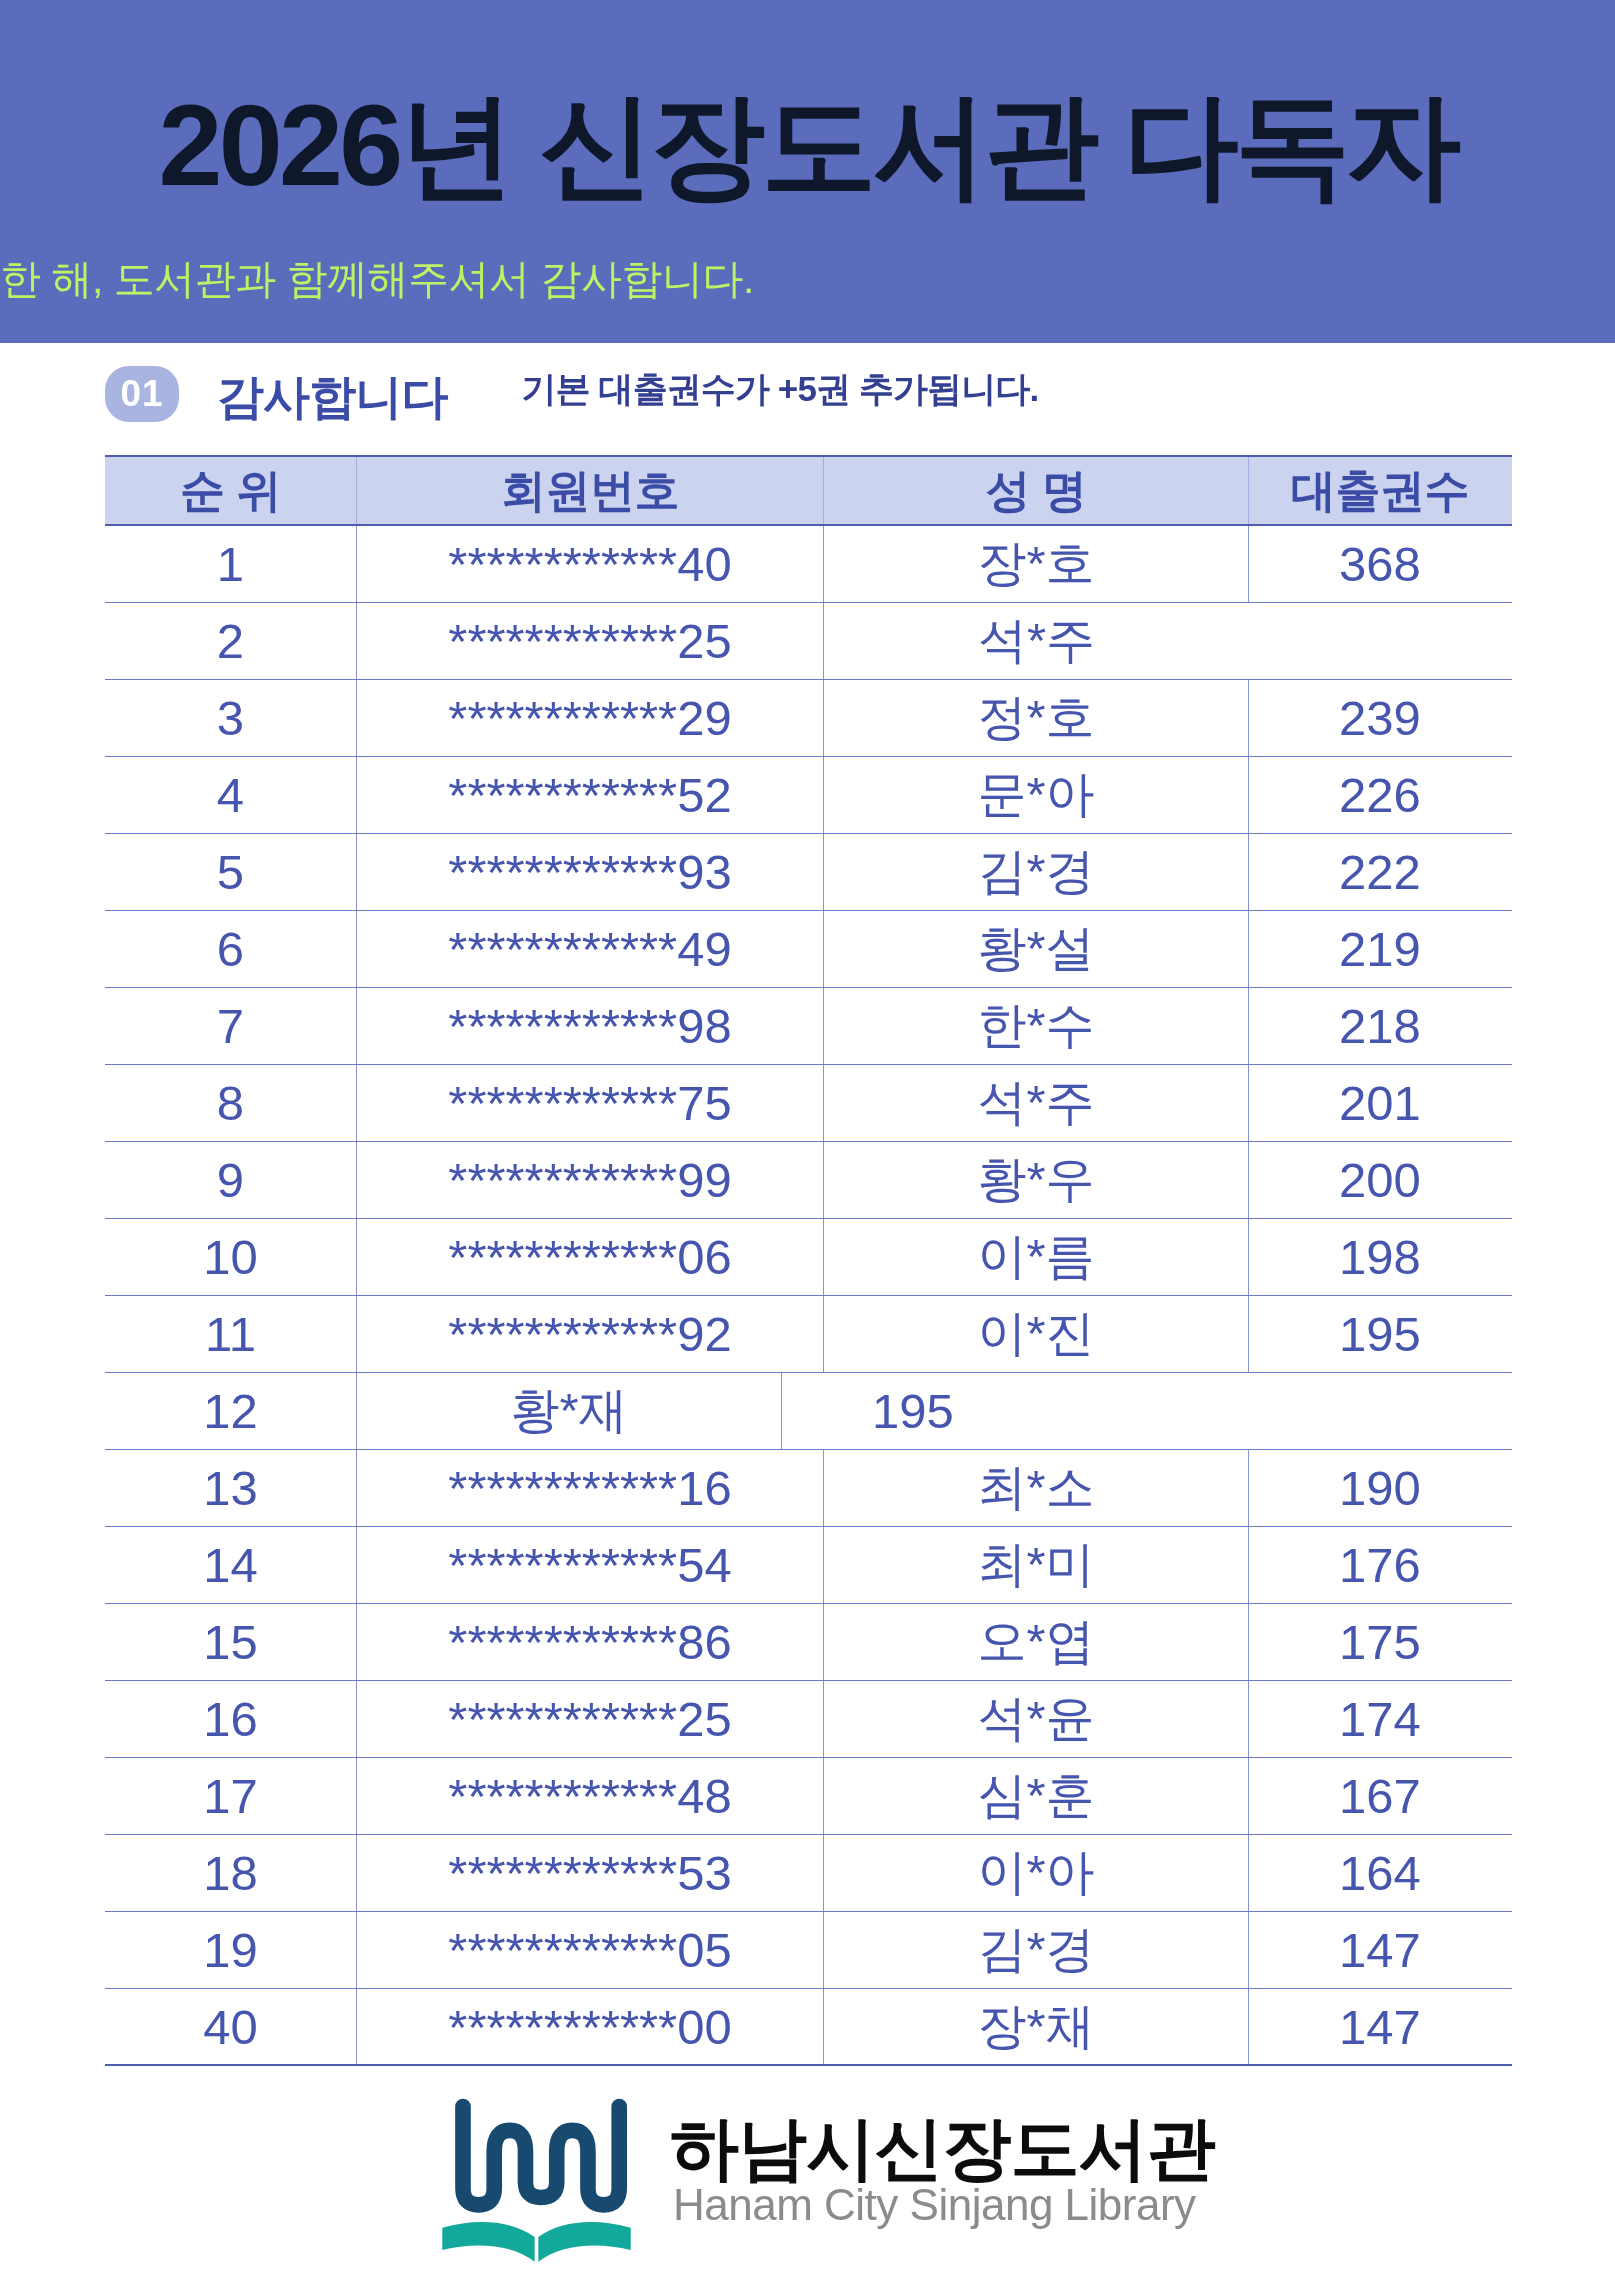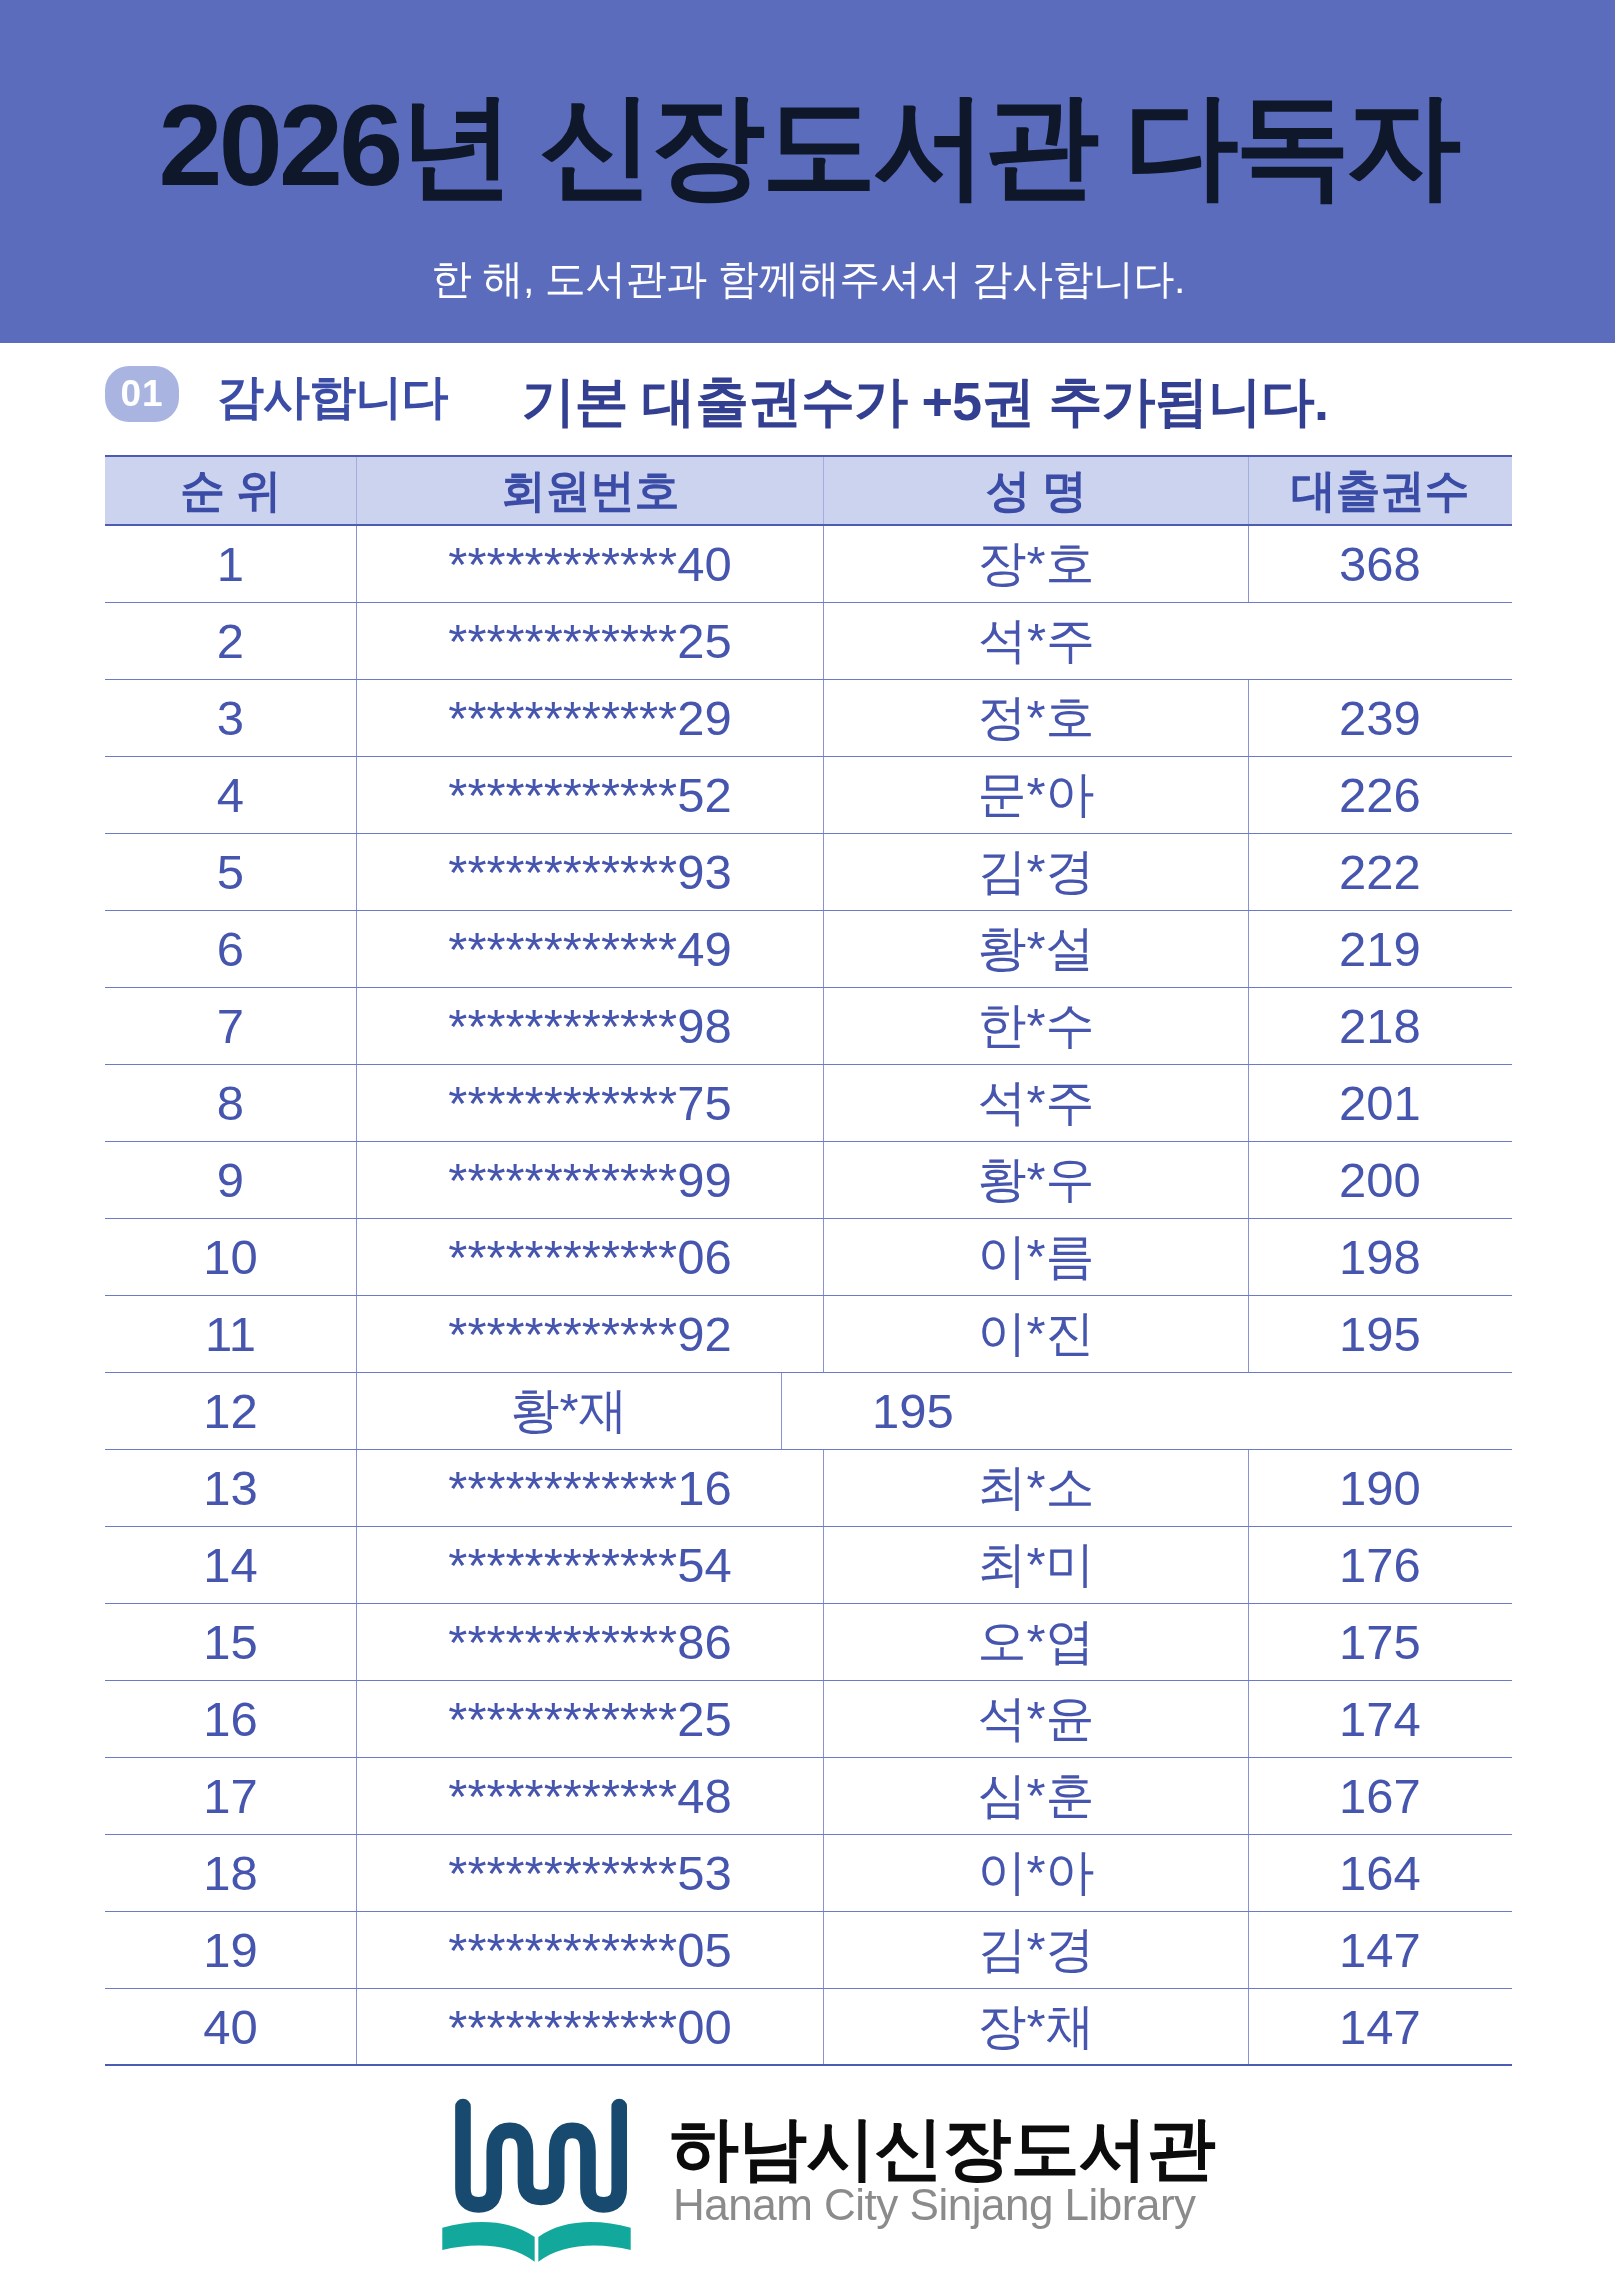--- a/index.html
+++ b/index.html
@@ -27,21 +27,21 @@
     background:var(--hero-bg);
   }
   .hero-title{
     position:absolute;left:0;top:85px;width:100%;
     text-align:center;color:#0f172a;
     font-size:115px;font-weight:800;letter-spacing:-3.7px;line-height:1.05;
     white-space:nowrap;
   }
   .hero-subtitle{
     position:absolute;left:0;top:252px;width:100%;
-    text-align:center;color:#ffffff;
+    text-align:left;color:#bef264;
     font-size:41px;font-weight:500;letter-spacing:-0.5px;
     white-space:nowrap;
   }
   
   .benefit-row{
     position:absolute;left:105px;top:366px;height:58px;
     display:flex;align-items:flex-start;
   }
   .benefit-badge{
     width:74px;height:56px;border-radius:24px;
@@ -49,21 +49,21 @@
     font-size:37px;font-weight:700;letter-spacing:0.9px;
     display:flex;align-items:center;justify-content:center;
   }
   .benefit-label{
     margin-left:38px;
     font-size:47px;font-weight:700;color:var(--header-text);
     letter-spacing:-0.9px;white-space:nowrap;
   }
   .benefit-desc{
     margin-left:74px;
-    font-size:54px;font-weight:700;color:#333f90;
+    font-size:35px;font-weight:700;color:#333f90;
     letter-spacing:-0.9px;white-space:nowrap;
   }
   
   .readers-table{
     position:absolute;left:105px;top:455px;width:1407px;
   }
   .thead{
     display:flex;width:100%;height:71px;
     background:var(--table-header-bg);
     border-top:2.3px solid var(--border-strong);

